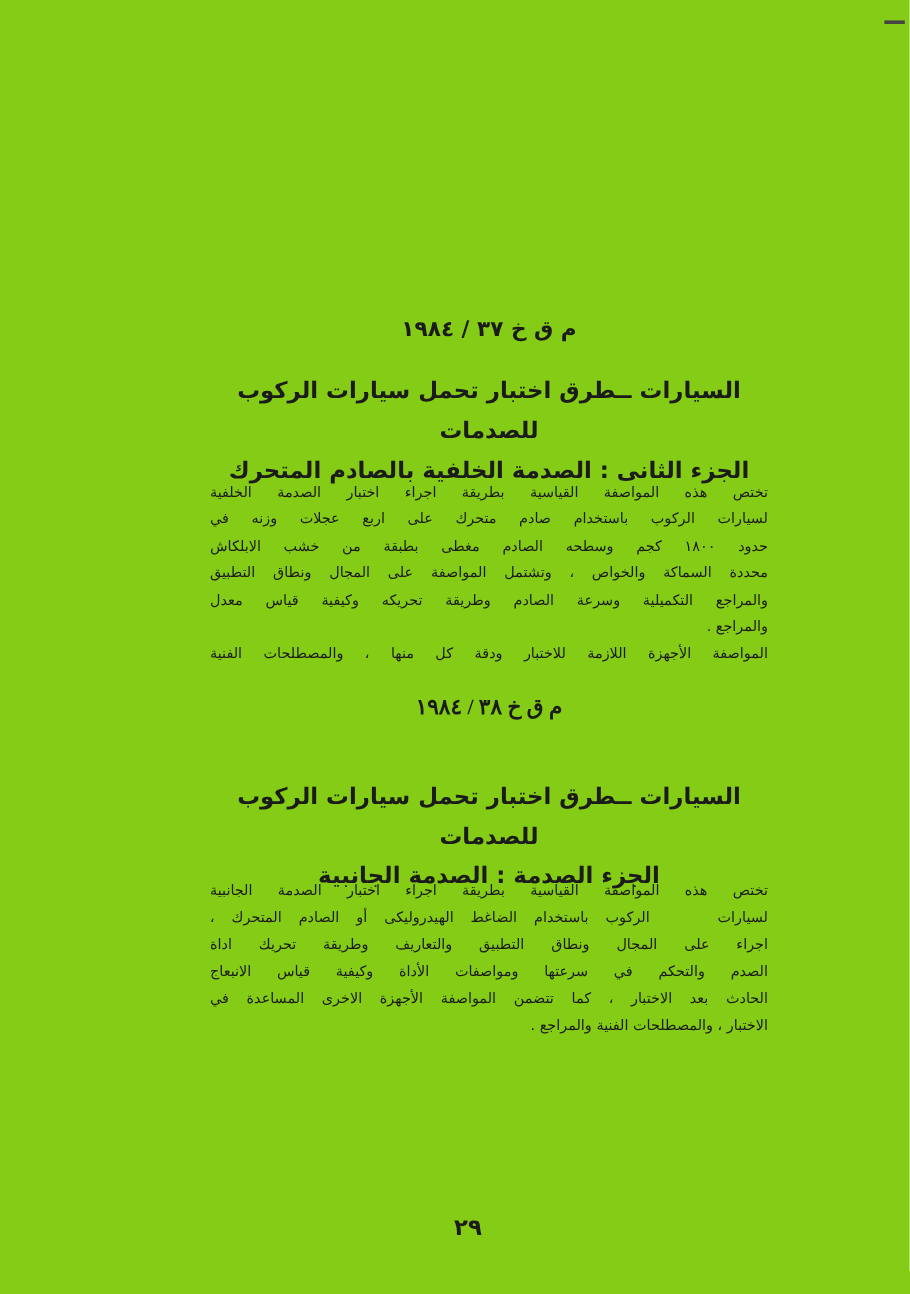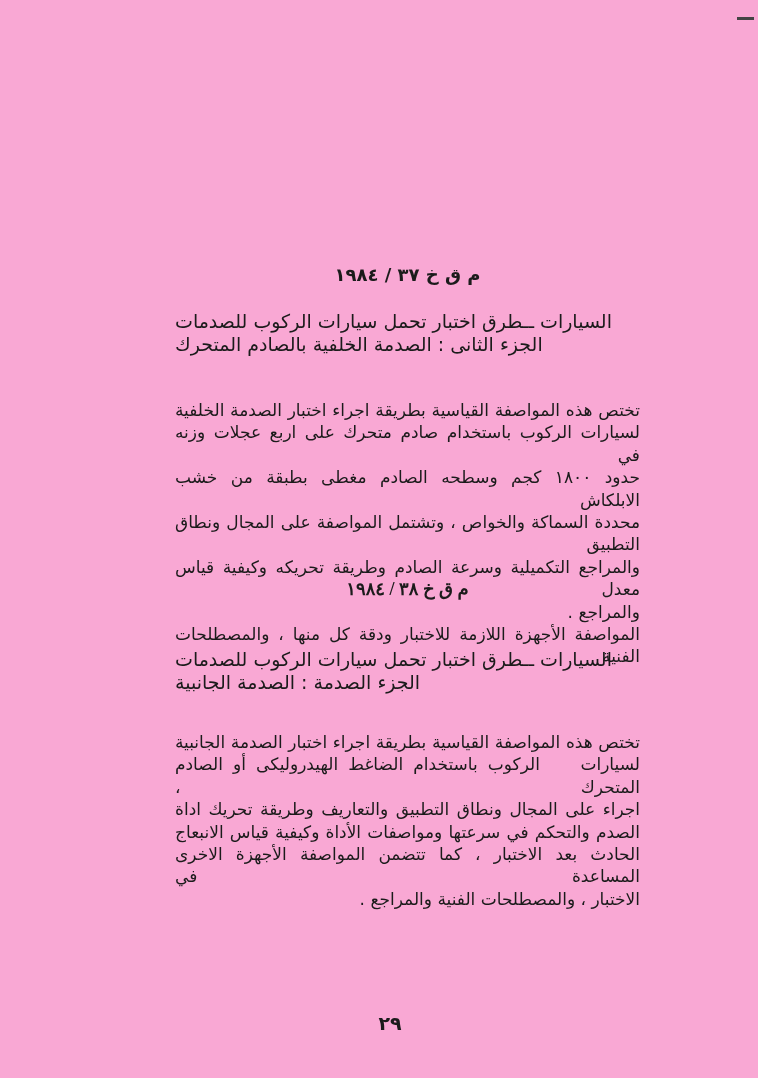--- a/index.html
+++ b/index.html
@@ -5,21 +5,21 @@
   html, body {
     margin: 0;
     padding: 0;
     background: #e8e8e8;
   }
   .page {
     position: relative;
     width: 758px;
     height: 1078px;
     margin: 0 auto;
-    background: #f9a8d4;
+    background: #84cc16;
     overflow: hidden;
     font-family: "DejaVu Sans", sans-serif;
     color: #1b1b1b;
   }
   .corner-dash {
     position: absolute;
     top: 17px;
     left: 737px;
     width: 17px;
     height: 3px;
@@ -34,30 +34,30 @@
   .std-code {
     text-align: center;
     font-weight: bold;
     font-size: 18px;
     line-height: 26px;
     letter-spacing: 0.5px;
   }
   .code-1 { top: 262px; }
   .code-2 { top: 576px; font-family: Liberation Serif, serif; }
   .std-title {
-    text-align: left;
-    font-weight: normal;
+    text-align: center;
+    font-weight: bold;
     font-size: 19px;
-    line-height: 23px;
+    line-height: 33px;
     margin: 0;
   }
   .title-1 { top: 310px; }
   .title-2 { top: 648px; }
   .std-body {
-    font-size: 17px;
+    font-size: 12px;
     line-height: 22.4px;
   }
   .body-1 { top: 399px; }
   .body-2 { top: 731px; }
   .body-line {
     direction: rtl;
     text-align: justify;
     text-align-last: justify;
     text-justify: inter-word;
     white-space: normal;

